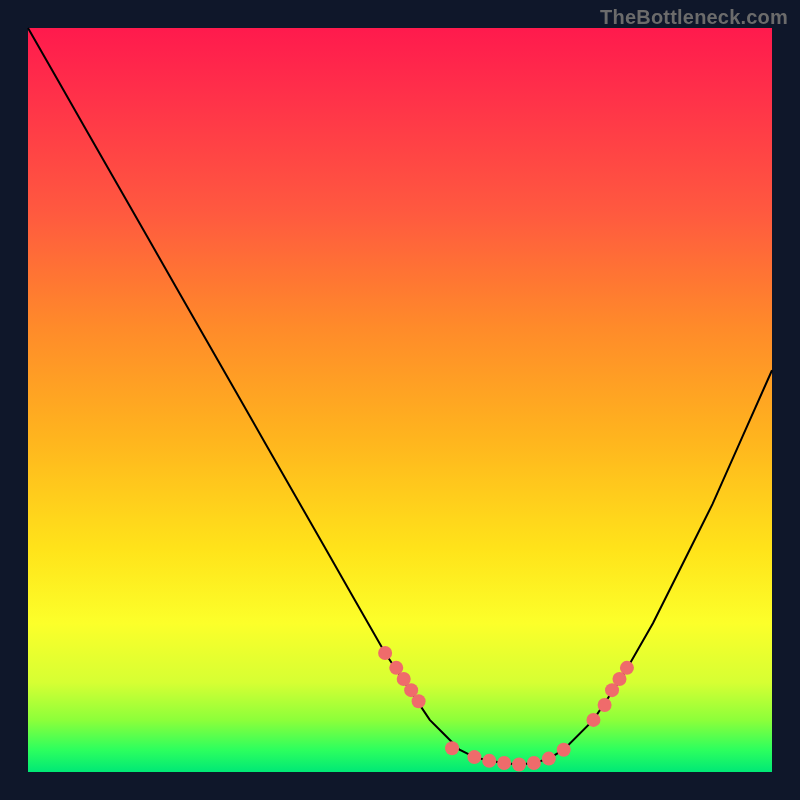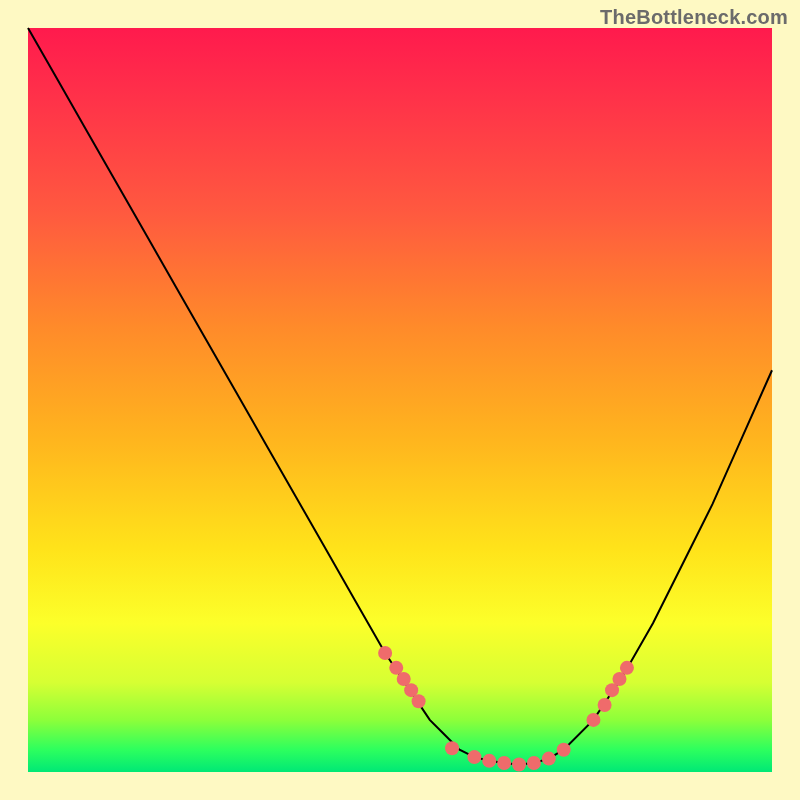--- a/index.html
+++ b/index.html
@@ -10,21 +10,21 @@
     background: #000;
     overflow: hidden;
     font-family: Arial, Helvetica, sans-serif;
   }
   .frame {
     position: absolute;
     left: 0;
     top: 0;
     width: 800px;
     height: 800px;
-    background: #fef9c3;
+    background: #0f172a;
   }
   .plot-area {
     position: absolute;
     left: 28px;
     top: 28px;
     width: 744px;
     height: 744px;
     
     background: linear-gradient(
       to bottom,

